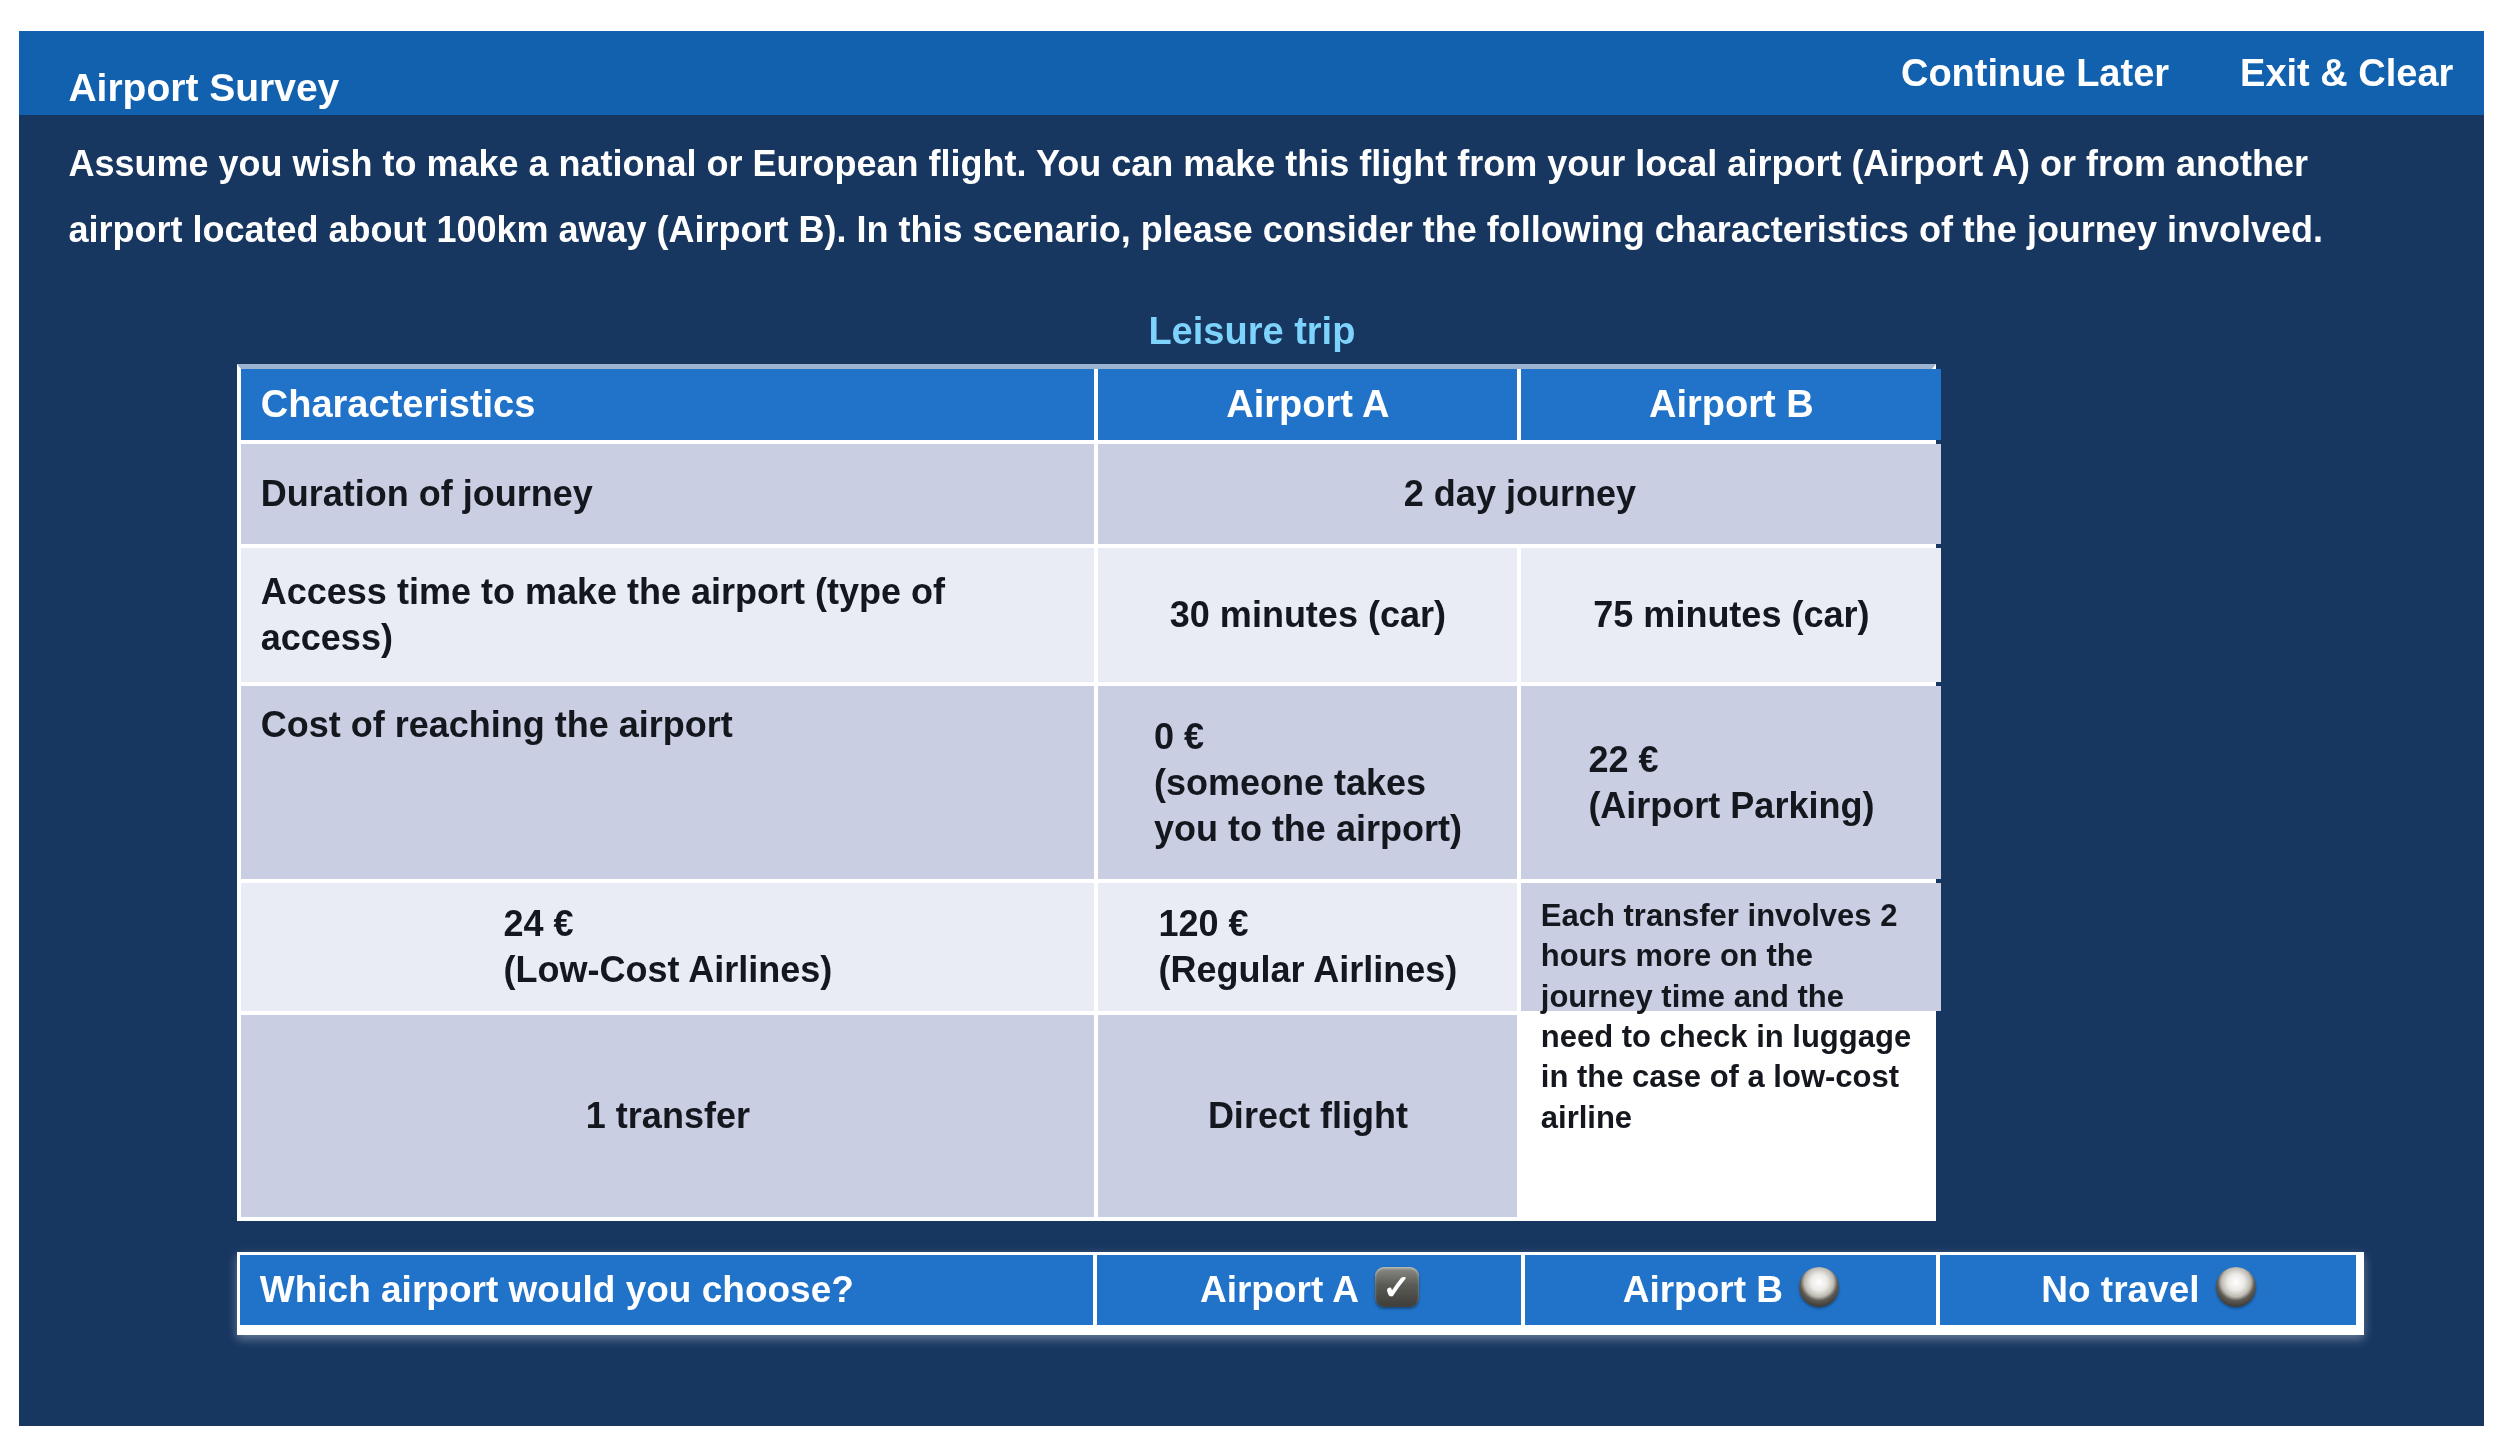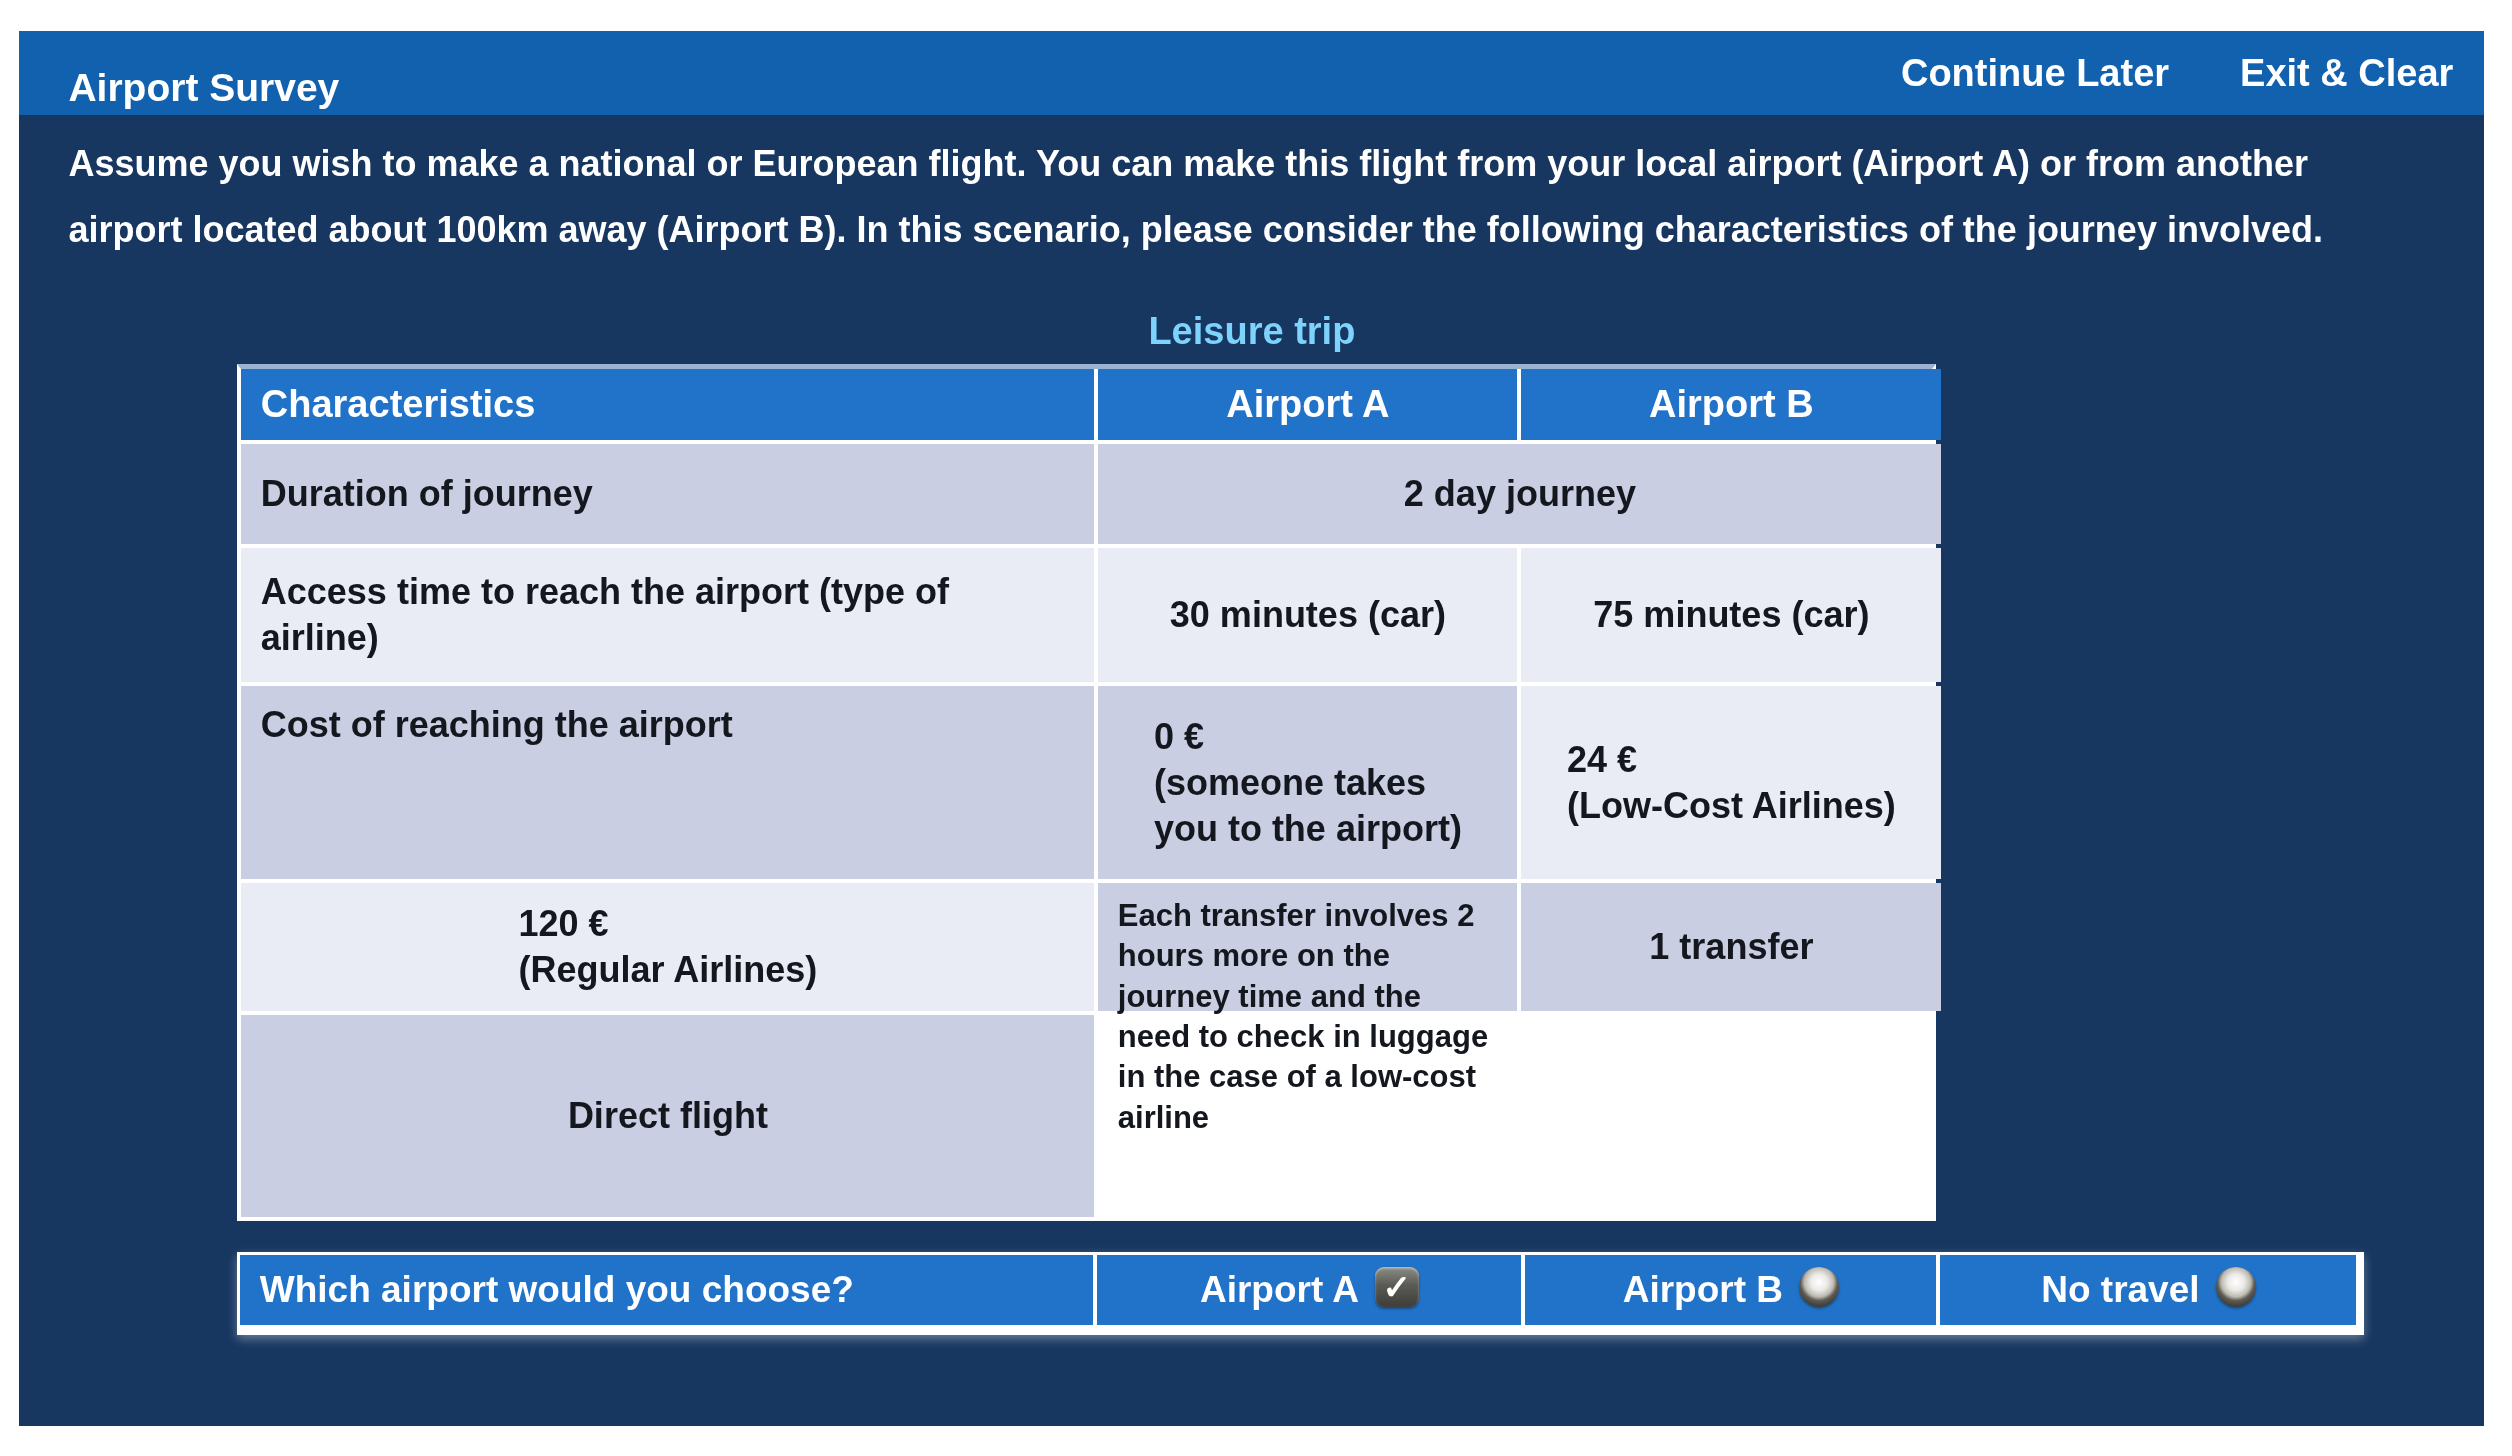--- a/index.html
+++ b/index.html
@@ -125,28 +125,30 @@
 
   <div class="survey-table">
 
     <div class="cell th left">Characteristics</div>
     <div class="cell th center">Airport A</div>
     <div class="cell th center">Airport B</div>
 
     <div class="cell td label row-dark">Duration of journey</div>
     <div class="cell td value row-dark span2">2 day journey</div>
 
-    <div class="cell td label row-light">Access time to reach the airport (type of airline)</div>
+    <div class="cell td label row-light">Access time to make the airport (type of access)</div>
     <div class="cell td value row-light">30 minutes (car)</div>
     <div class="cell td value row-light">75 minutes (car)</div>
 
     <div class="cell td label row-dark" style="align-items:flex-start; padding-top:16px;">Cost of reaching the airport</div>
     <div class="cell td value row-dark">0 €
 (someone takes
 you to the airport)</div>
+    <div class="cell td value row-dark">22 €
+(Airport Parking)</div>
 
     <div class="cell td value row-light">24 €
 (Low-Cost Airlines)</div>
     <div class="cell td value row-light">120 €
 (Regular Airlines)</div>
 
     <div class="cell td label row-dark label-stack">
       <span class="sub-note">Each transfer involves 2 hours more on the journey time and the need to check in luggage in the case of a low-cost airline</span>
     </div>
     <div class="cell td value row-dark">1 transfer</div>

